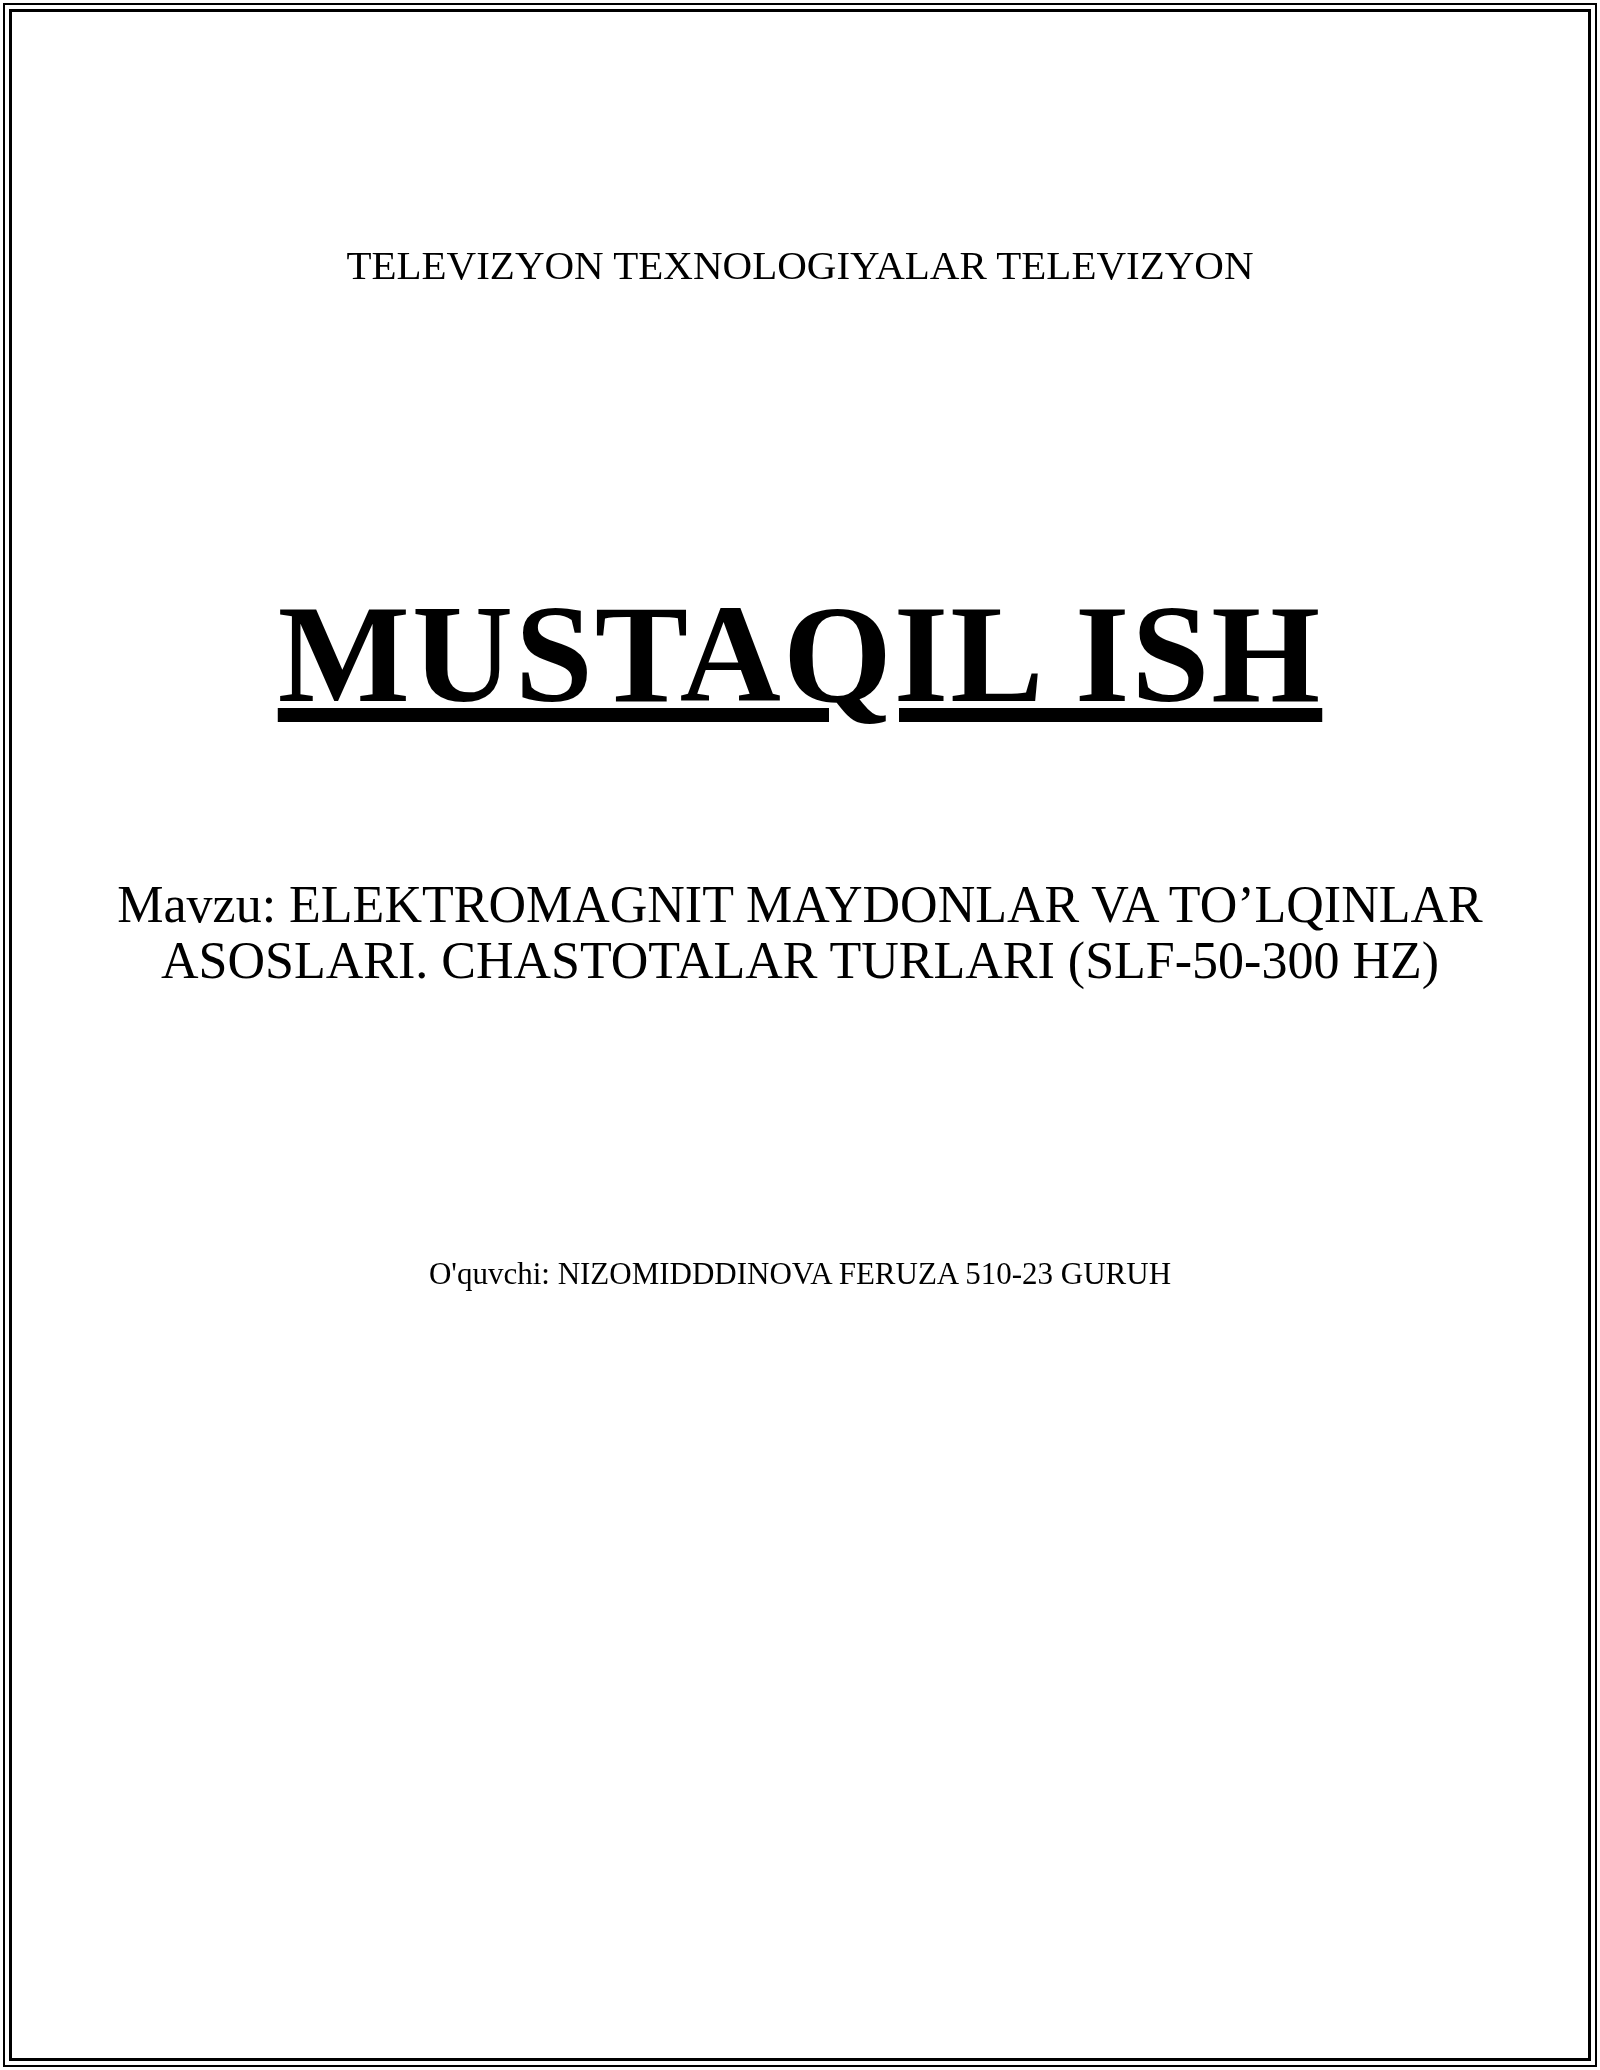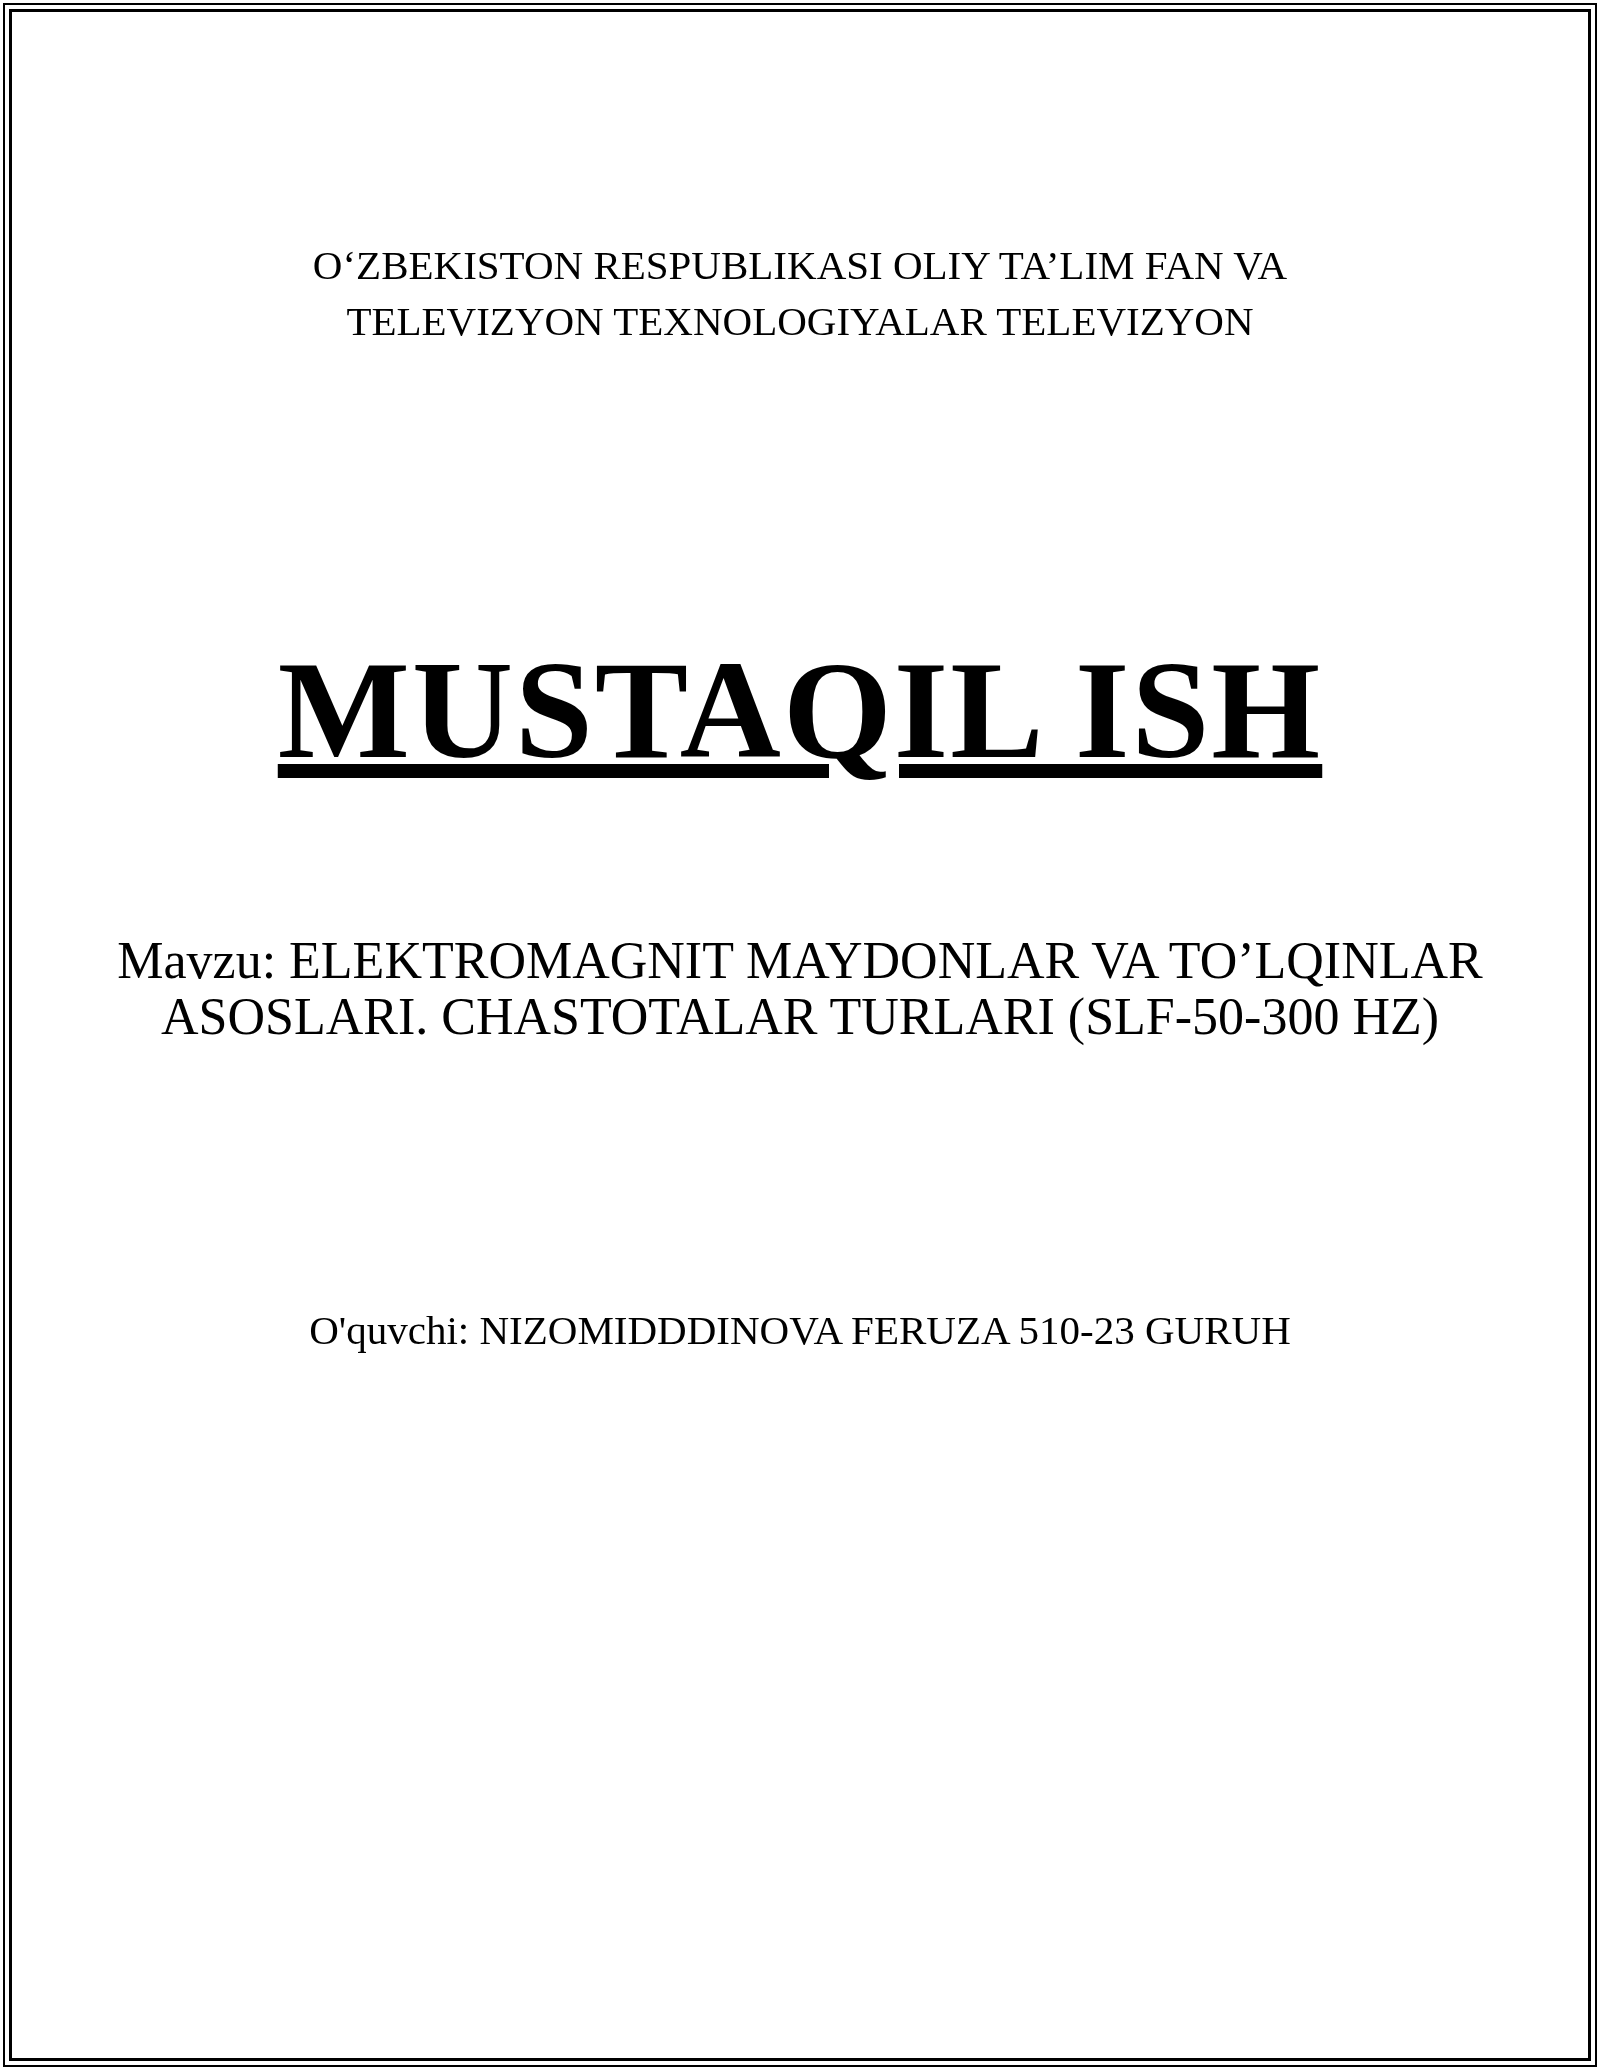--- a/index.html
+++ b/index.html
@@ -48,42 +48,41 @@
     white-space: nowrap;
     text-decoration: underline;
   }
   .topic-block {
     margin-top: 143px;
     font-size: 52px;
     line-height: 56px;
   }
   .student-line {
     margin-top: 257px;
-    font-size: 41px;
+    font-size: 31px;
     line-height: 56px;
     text-align: center;
   }
   .year-line {
     margin-top: 296px;
     font-size: 26px;
     line-height: 36px;
     font-weight: bold;
   }
 </style>
 </head>
 <body>
 
 <div class="page">
   <div class="frame-outer"></div>
   <div class="frame-inner"></div>
 
   <div class="content">
 
     <div class="header-block">
-      <div>OʻZBEKISTON RESPUBLIKASI OLIY TA’LIM FAN VA</div>
       <div>TELEVIZYON TEXNOLOGIYALAR TELEVIZYON</div>
     </div>
 
     <div class="main-title">MUSTAQIL ISH</div>
 
     <div class="topic-block">
       <div>Mavzu: ELEKTROMAGNIT MAYDONLAR VA TO’LQINLAR</div>
       <div>ASOSLARI. CHASTOTALAR TURLARI (SLF-50-300 HZ)</div>
     </div>
 

